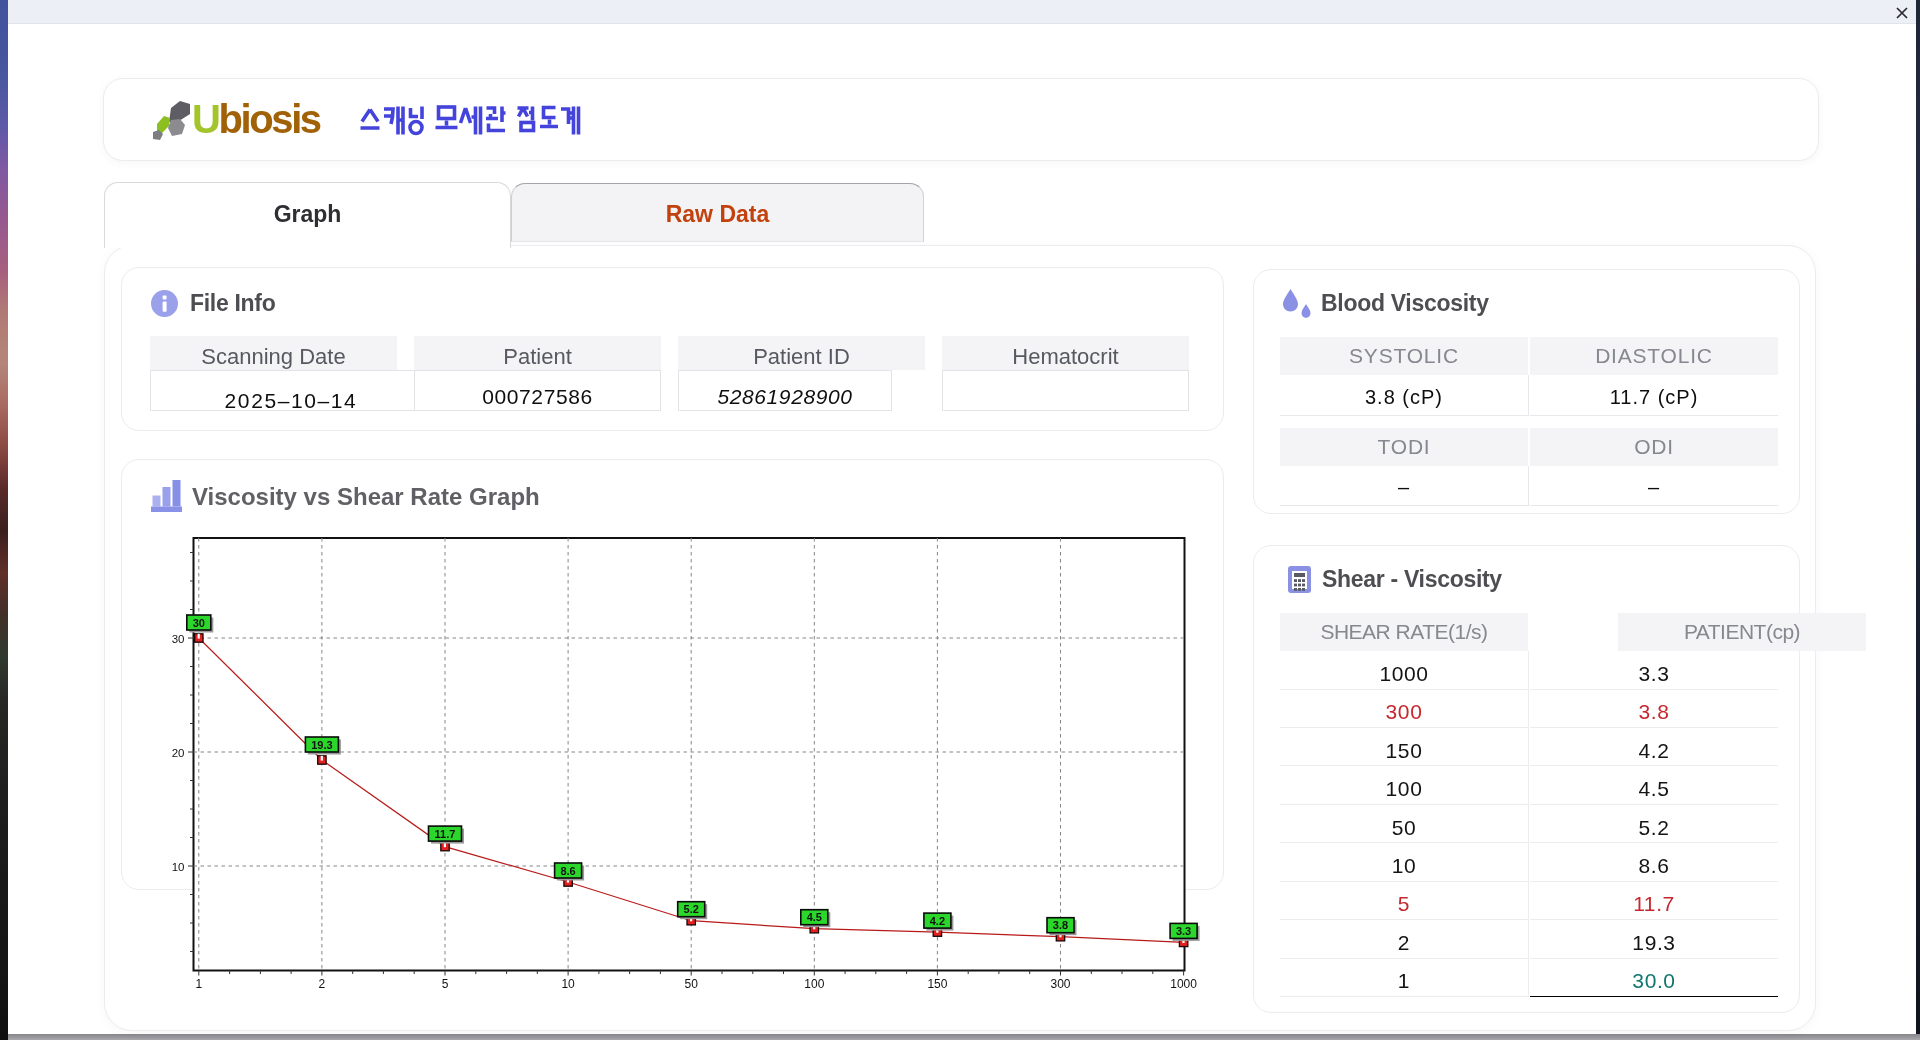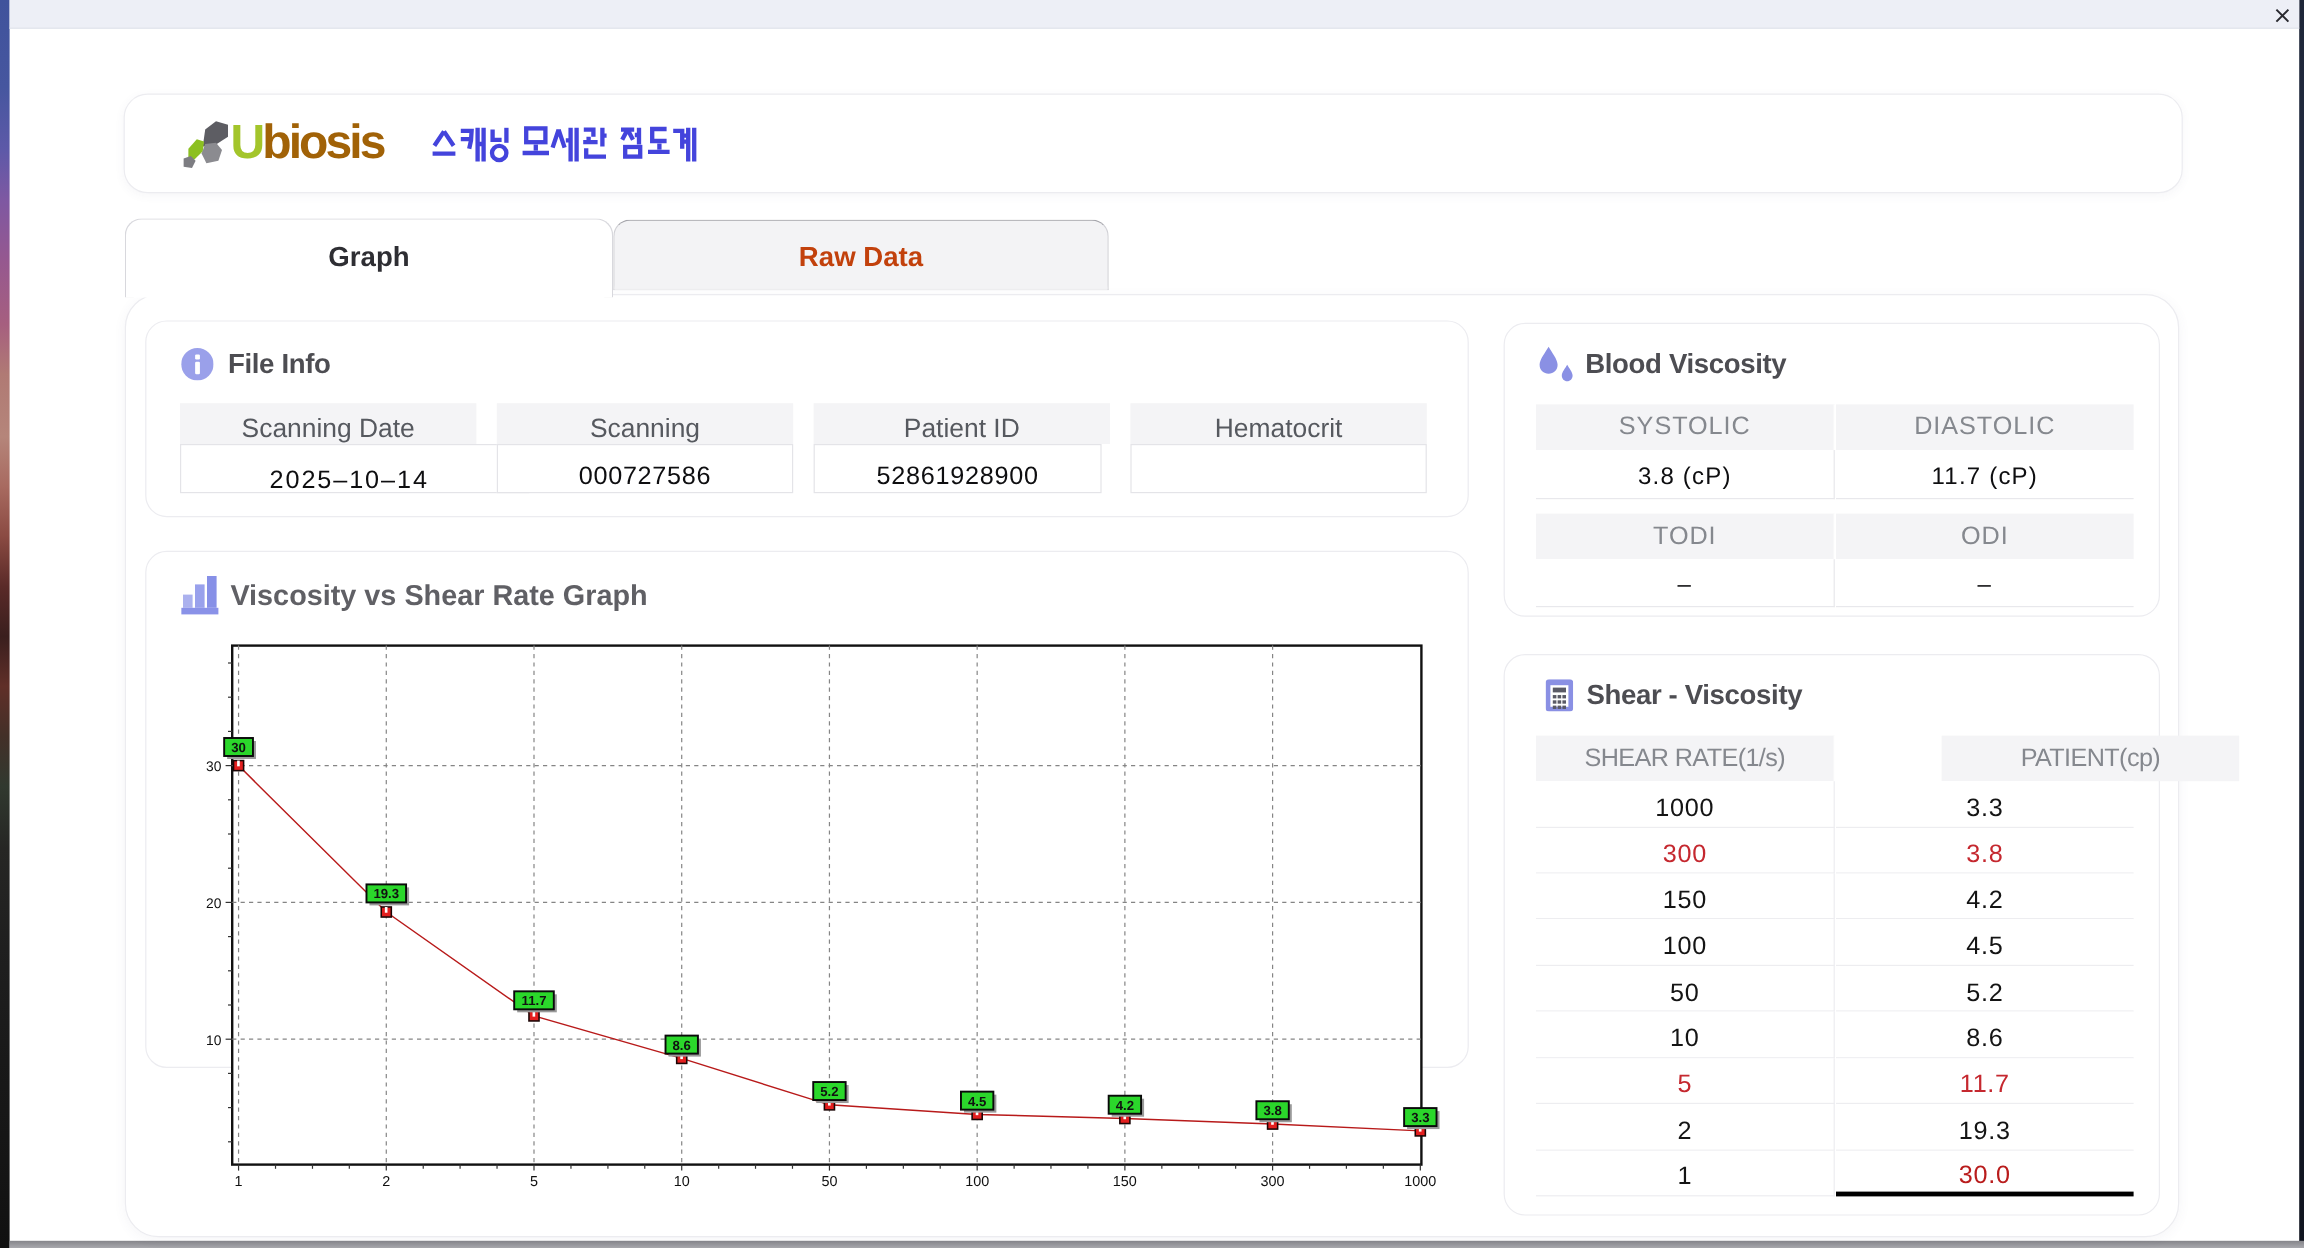--- a/index.html
+++ b/index.html
@@ -84,24 +84,24 @@
 <div class="panel" style="left:121px;top:267px;width:1103px;height:164px;"></div>
 <svg class="abs" style="left:151px;top:290px" width="27" height="27" viewBox="0 0 27 27">
   <circle cx="13.5" cy="13.5" r="13.5" fill="#9aa0ea"></circle>
   <rect x="11.6" y="5.4" width="4" height="4.2" rx="1" fill="#fff"></rect>
   <rect x="11.6" y="11.4" width="4" height="10.4" rx="1" fill="#fff"></rect>
 </svg>
 <div class="ptitle" style="left:190px;top:290px;">File Info</div>
 
 <div class="hcell fihead" style="left:150px;top:336px;width:247px;height:34px;">Scanning Date</div>
 <div class="vcell" style="left:150px;top:370px;width:291px;height:41px;letter-spacing:1.6px;padding-right:9px;padding-top:20px;">2025–10–14</div>
-<div class="hcell fihead" style="left:414px;top:336px;width:247px;height:34px;">Scanning</div>
+<div class="hcell fihead" style="left:414px;top:336px;width:247px;height:34px;">Patient</div>
 <div class="vcell" style="left:414px;top:370px;width:247px;height:41px;padding-top:12px;">000727586</div>
 <div class="hcell fihead" style="left:678px;top:336px;width:247px;height:34px;">Patient ID</div>
-<div class="vcell" style="left:678px;top:370px;width:240px;height:41px;padding-top:12px;">52861928900</div>
+<div class="vcell" style="left:678px;top:370px;width:214px;height:41px;padding-top:12px;font-style:italic;">52861928900</div>
 <div class="hcell fihead" style="left:942px;top:336px;width:247px;height:34px;">Hematocrit</div>
 <div class="vcell" style="left:942px;top:370px;width:247px;height:41px;padding-top:12px;"></div>
 
 <div class="panel" style="left:121px;top:459px;width:1103px;height:431px;">
 <svg style="position:absolute;left:29px;top:20px" width="32" height="34" viewBox="0 0 32 34">
   <rect x="1.5" y="15.5" width="8" height="11" fill="#abb1ee"></rect>
   <rect x="11.5" y="7" width="8" height="19.5" fill="#99a1ec"></rect>
   <rect x="21.5" y="0" width="8" height="26.5" fill="#8790e7"></rect>
   <rect x="0" y="26.5" width="31" height="5.5" fill="#8a92e8"></rect>
 </svg>
@@ -273,13 +273,13 @@
 <div class="vcell" style="left:1530px;top:766.4px;width:248px;height:38.5px;padding-top:8px;border:none;border-bottom:1px solid #ededf0;color:#141414;">4.5</div>
 <div class="vcell" style="left:1280px;top:804.8px;width:249px;height:38.5px;padding-top:8px;border:none;border-bottom:1px solid #ededf0;border-right:1px solid #ededf0;color:#141414;">50</div>
 <div class="vcell" style="left:1530px;top:804.8px;width:248px;height:38.5px;padding-top:8px;border:none;border-bottom:1px solid #ededf0;color:#141414;">5.2</div>
 <div class="vcell" style="left:1280px;top:843.2px;width:249px;height:38.5px;padding-top:8px;border:none;border-bottom:1px solid #ededf0;border-right:1px solid #ededf0;color:#141414;">10</div>
 <div class="vcell" style="left:1530px;top:843.2px;width:248px;height:38.5px;padding-top:8px;border:none;border-bottom:1px solid #ededf0;color:#141414;">8.6</div>
 <div class="vcell" style="left:1280px;top:881.7px;width:249px;height:38.5px;padding-top:8px;border:none;border-bottom:1px solid #ededf0;border-right:1px solid #ededf0;color:#c5282f;">5</div>
 <div class="vcell" style="left:1530px;top:881.7px;width:248px;height:38.5px;padding-top:8px;border:none;border-bottom:1px solid #ededf0;color:#c5282f;">11.7</div>
 <div class="vcell" style="left:1280px;top:920.2px;width:249px;height:38.5px;padding-top:8px;border:none;border-bottom:1px solid #ededf0;border-right:1px solid #ededf0;color:#141414;">2</div>
 <div class="vcell" style="left:1530px;top:920.2px;width:248px;height:38.5px;padding-top:8px;border:none;border-bottom:1px solid #ededf0;color:#141414;">19.3</div>
 <div class="vcell" style="left:1280px;top:958.6px;width:249px;height:38.5px;padding-top:8px;border:none;border-bottom:1px solid #ededf0;border-right:1px solid #ededf0;color:#141414;">1</div>
-<div class="vcell" style="left:1530px;top:958.6px;width:248px;height:38.5px;padding-top:8px;border:none;border-bottom:4px solid #000000;color:#b91c1c;">30.0</div>
+<div class="vcell" style="left:1530px;top:958.6px;width:248px;height:38.5px;padding-top:8px;border:none;border-bottom:1px solid #000000;color:#0f766e;">30.0</div>
 
 </body></html>

